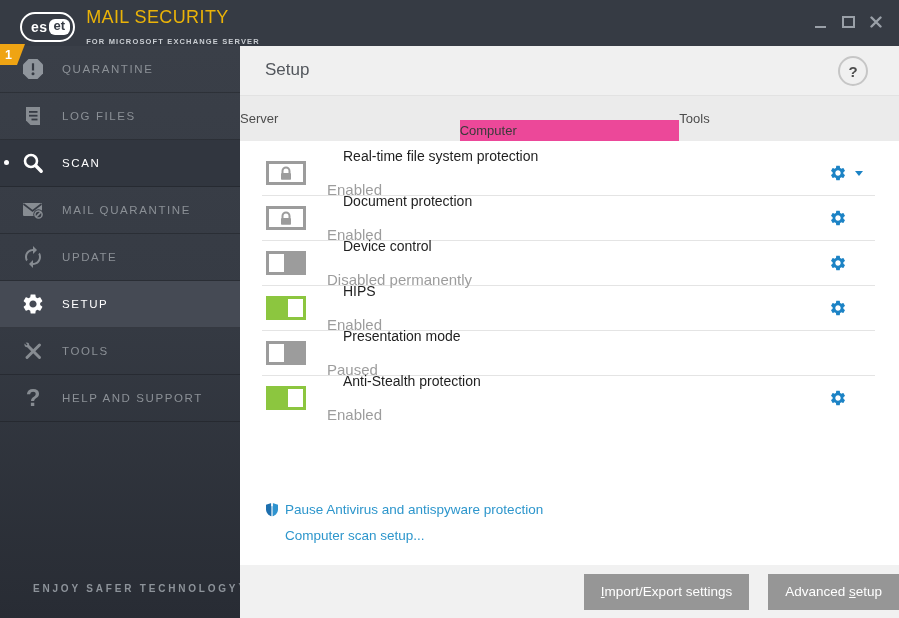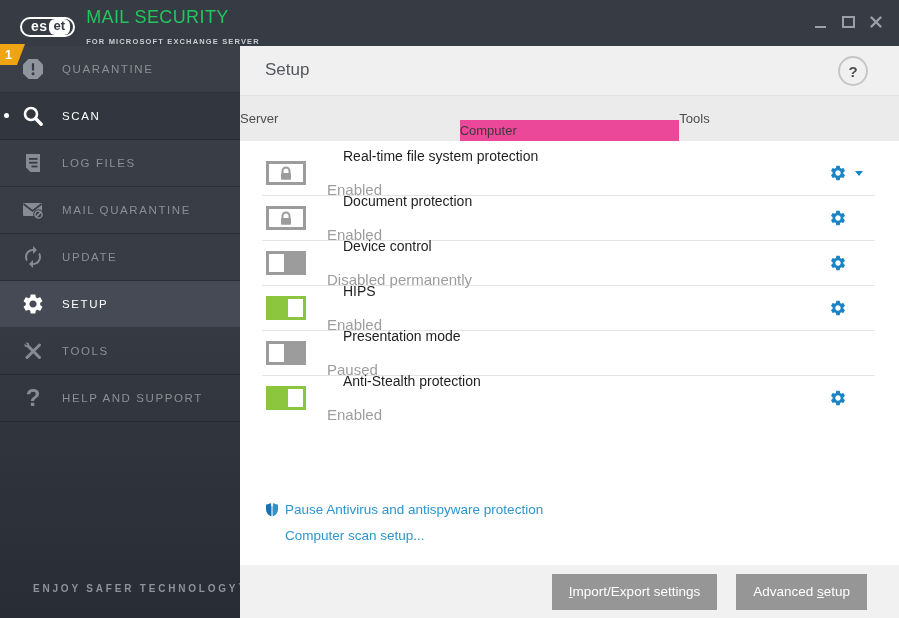--- a/index.html
+++ b/index.html
@@ -2,26 +2,26 @@
 <html><head>
 <meta charset="utf-8">
 <style>
   html,body{margin:0;padding:0;background:#cfcfcf;}
   .window{position:relative;width:899px;height:618px;overflow:hidden;background:#fff;
           font-family:"Liberation Sans",sans-serif;-webkit-font-smoothing:antialiased;}
 
   
   .topbar{position:absolute;left:0;top:0;width:899px;height:46px;background:#363b44;z-index:5;}
   .logo{position:absolute;left:20px;top:8px;display:flex;align-items:center;gap:11px;}
-  .logo-pill{height:20px;border:2px solid #fff;border-radius:15px;display:flex;
+  .logo-pill{height:30px;border:2px solid #fff;border-radius:15px;display:flex;align-items:center;
              padding:0 3px 0 9px;box-sizing:border-box;}
   .logo-es{color:#fff;font-weight:bold;font-size:14px;letter-spacing:.5px;line-height:1;}
   .logo-box{background:#fff;color:#363b44;font-weight:bold;font-size:13px;border-radius:6px;
             padding:0 5px 3px;margin-left:1px;line-height:1;}
-  .brand-title{color:#22c55e;font-size:18px;letter-spacing:.4px;line-height:1.05;}
+  .brand-title{color:#eab308;font-size:18px;letter-spacing:.4px;line-height:1.05;}
   .brand-sub{color:#c9cdd2;font-size:7.5px;font-weight:bold;letter-spacing:1.15px;margin-top:10px;}
   .win-controls{position:absolute;right:12px;top:10px;display:flex;align-items:center;gap:6px;}
   .win-btn{width:22px;height:24px;display:flex;align-items:center;justify-content:center;cursor:pointer;}
   .glyph-min{width:11px;height:2px;background:#9aa0a8;margin-top:9px;}
   .glyph-max{width:9px;height:8px;border:2px solid #9aa0a8;}
 
   
   .sidebar{position:absolute;left:0;top:46px;width:240px;height:572px;
            background:linear-gradient(180deg,#3a3f48 0%,#363b44 45%,#282c34 100%);}
   .nav-item{height:46px;display:flex;align-items:center;padding-left:20px;
@@ -73,21 +73,21 @@
               border-left:4.5px solid transparent;border-right:4.5px solid transparent;border-top:5.5px solid #1c83c5;}
 
   .links{position:absolute;left:24px;top:450px;text-align:right;}
   .link-row{display:flex;align-items:center;height:26px;cursor:pointer;}
   .link-row .link-icon{width:16px;height:17px;margin-right:5px;flex:none;}
   .link-row a{color:#2d96cc;font-size:13.5px;text-decoration:none;}
   .link-row.indent{padding-left:21px;}
 
   .bottombar{position:absolute;left:0;right:0;top:519px;height:53px;background:#f1f1f1;
              display:flex;align-items:center;justify-content:flex-end;gap:19px;
-             padding-right:32px;box-sizing:border-box;}
+             box-sizing:border-box;}
   .btn{height:36px;background:#969696;color:#fff;font-size:13.5px;border:none;padding:0 17px;
        font-family:"Liberation Sans",sans-serif;cursor:pointer;}
   .btn u{text-decoration:underline;}
 </style>
 </head>
 <body>
 
 <div class="window">
 
   <div class="topbar">
@@ -123,43 +123,43 @@
       <span class="nav-icon">
         <svg viewBox="0 0 24 24">
             <path d="M7.5 2h9L22 7.5v9L16.5 22h-9L2 16.5v-9z" fill="#8f959c"></path>
             <rect x="10.9" y="6.3" width="2.2" height="7.2" fill="#363b44"></rect>
             <circle cx="12" cy="16.7" r="1.5" fill="#363b44"></circle>
           </svg>
       </span>
       <span class="nav-label">QUARANTINE</span>
     </div>
 
-    <div class="nav-item highlighted">
-      <span class="hover-dot"></span>
-      <span class="nav-icon">
-        <svg viewBox="0 0 24 24" fill="none">
-            <circle cx="10" cy="10" r="6" stroke="#ffffff" stroke-width="2.6"></circle>
-            <path d="M14.8 14.8 L20.2 20.2" stroke="#ffffff" stroke-width="3.4" stroke-linecap="round"></path>
-          </svg>
-      </span>
-      <span class="nav-label">SCAN</span>
-    </div>
-
     <div class="nav-item">
       <span class="nav-icon">
         <svg viewBox="0 0 24 24">
             <path d="M5 3h14v18H9.5L5 16.5z" fill="#878c92"></path>
             <g fill="#363b44">
               <rect x="8" y="7" width="8.5" height="1.8"></rect>
               <rect x="8" y="10.8" width="8.5" height="1.8"></rect>
               <rect x="10.5" y="14.6" width="6" height="1.8"></rect>
             </g>
           </svg>
       </span>
       <span class="nav-label">LOG FILES</span>
+    </div>
+
+    <div class="nav-item highlighted">
+      <span class="hover-dot"></span>
+      <span class="nav-icon">
+        <svg viewBox="0 0 24 24" fill="none">
+            <circle cx="10" cy="10" r="6" stroke="#ffffff" stroke-width="2.6"></circle>
+            <path d="M14.8 14.8 L20.2 20.2" stroke="#ffffff" stroke-width="3.4" stroke-linecap="round"></path>
+          </svg>
+      </span>
+      <span class="nav-label">SCAN</span>
     </div>
 
     <div class="nav-item">
       <span class="nav-icon">
         <svg viewBox="0 0 24 24">
             <rect x="2" y="5" width="19" height="13" rx="1" fill="#878c92"></rect>
             <path d="M2.5 6 l9 7 9-7" stroke="#363b44" stroke-width="1.6" fill="none"></path>
             <circle cx="17.5" cy="16.5" r="5.2" fill="#363b44"></circle>
             <circle cx="17.5" cy="16.5" r="3.6" fill="none" stroke="#878c92" stroke-width="1.5"></circle>
             <path d="M14.9 19.1 l5.2-5.2" stroke="#878c92" stroke-width="1.5"></path>

